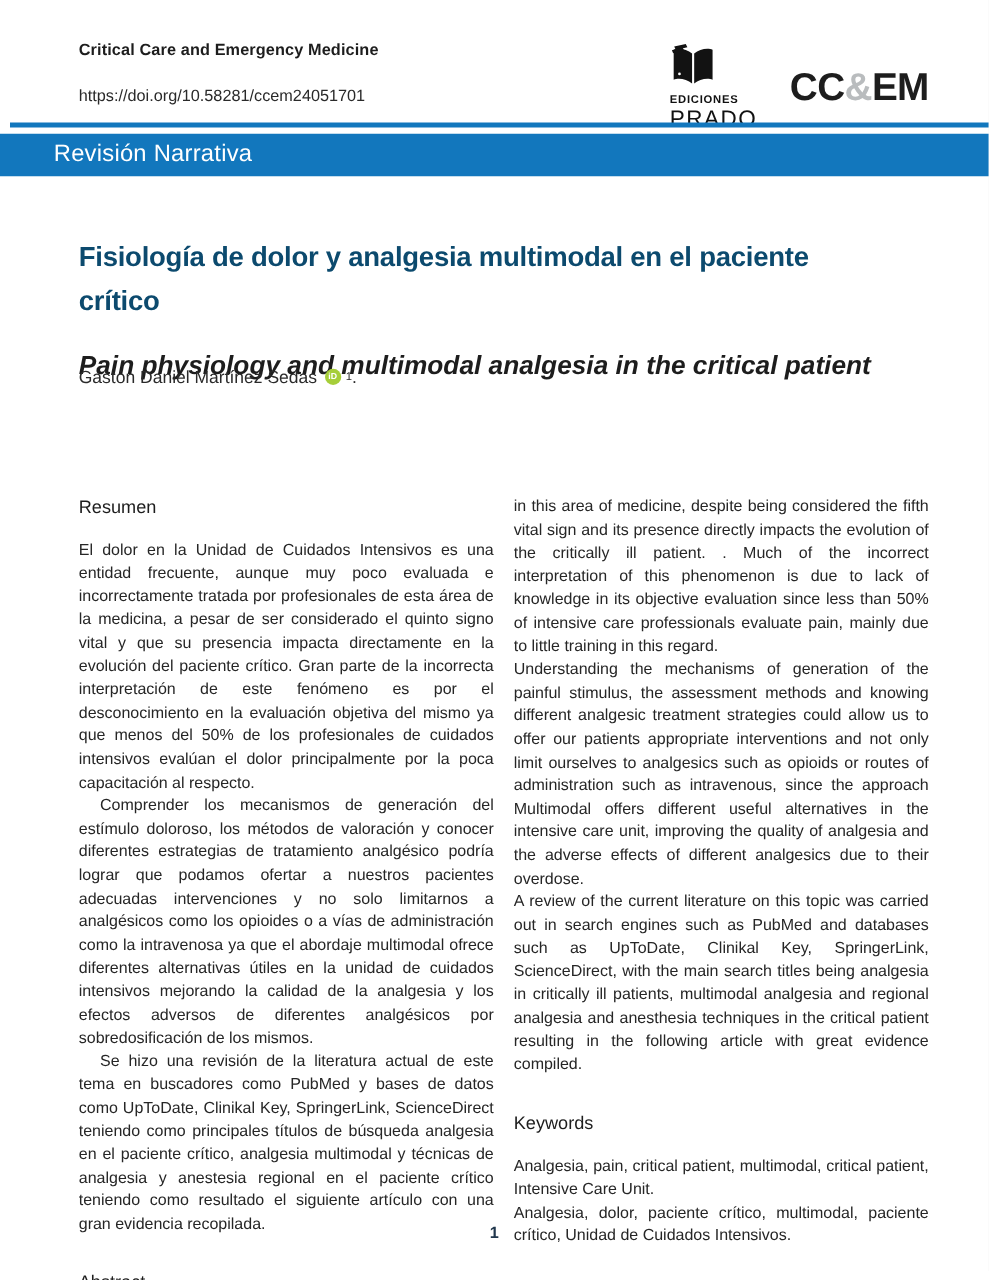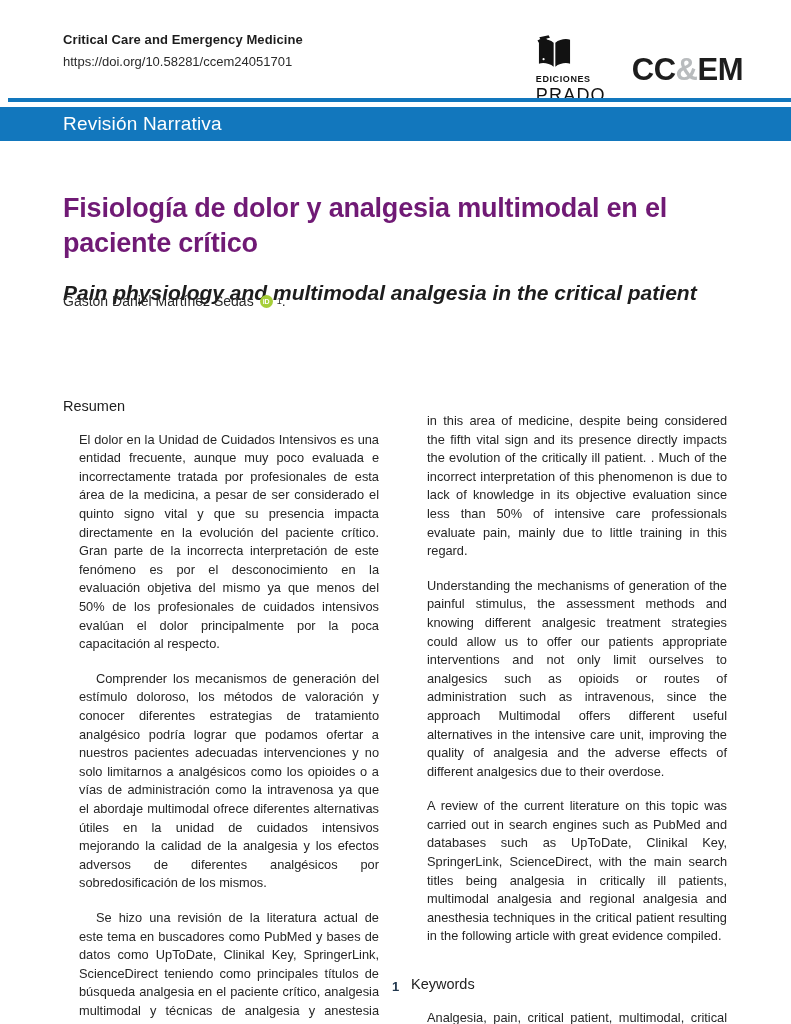--- a/index.html
+++ b/index.html
@@ -12,42 +12,42 @@
   }
   .page{
     position:relative;width:791px;height:1024px;background:#ffffff;overflow:hidden;
   }
   
   .header{
     position:absolute;top:33px;left:63px;right:48px;
     display:flex;justify-content:space-between;align-items:flex-start;
   }
   .journal-meta{line-height:1;}
-  .journal-name{font-size:13px;font-weight:bold;letter-spacing:.1px;margin-bottom:9px;color:#1d1d1d;}
+  .journal-name{font-size:13px;font-weight:bold;letter-spacing:.1px;margin-bottom:24px;color:#1d1d1d;}
   .journal-doi{font-size:13px;color:#2a2a2a;}
   .brand{display:flex;align-items:center;gap:26px;margin-top:2px;}
   .prado{display:flex;gap:6px;flex-direction:column;}
   .prado svg{display:block;}
   .prado-text{display:flex;flex-direction:column;line-height:1;color:#111;}
   .prado-top{font-size:9px;font-weight:bold;letter-spacing:.6px;margin-bottom:2px;}
   .prado-bottom{font-size:18px;font-weight:normal;letter-spacing:1.2px;}
   .ccem{font-size:31px;font-weight:bold;letter-spacing:-.5px;color:#1d1d1d;line-height:1;}
   .ccem .amp{color:var(--amp-gray,#b9bcbe);}
   
   .banner-thin{position:absolute;top:98px;left:8px;right:0;height:4px;background:var(--banner-blue,#1277bd);}
   .banner{
     position:absolute;top:107px;left:0;width:791px;height:34px;
     background:var(--banner-blue,#1277bd);
-    display:flex;align-items:center;box-sizing:border-box;padding-left:63px;
+    display:flex;align-items:center;box-sizing:border-box;padding-left:43px;
   }
   .banner-label{color:#ffffff;font-size:19px;letter-spacing:.2px;}
   
   .title{
     position:absolute;top:173px;left:63px;width:640px;
-    font-size:27px;font-weight:bold;line-height:35px;color:#701a75;letter-spacing:-.2px;
+    font-size:22px;font-weight:bold;line-height:35px;color:#0c4a6e;letter-spacing:-.2px;
   }
   .subtitle{
     position:absolute;top:264px;left:63px;width:660px;
     font-size:21px;font-weight:bold;font-style:italic;color:#1d1d1d;
   }
   .author-line{
     position:absolute;top:293px;left:63px;
     font-size:14px;color:#2a2a2a;display:flex;align-items:center;
   }
   .orcid-icon{
@@ -69,21 +69,21 @@
     display:flex;gap:16px;
   }
   .col{width:332px;}
   .body-heading{
     font-size:14.5px;font-weight:normal;color:#1d1d1d;
     margin:30px 0 16px 0;line-height:1.15;
   }
   .col .body-heading:first-child{margin-top:2px;}
   .paragraph{
     font-size:12.8px;line-height:18.6px;text-align:justify;
-    margin:16px;color:#262626;
+    margin:0;color:#262626;
   }
   .paragraph.indent{text-indent:17px;}
   
   .footer{
     position:absolute;top:977px;left:0;width:791px;text-align:center;
   }
   .page-number{font-size:13px;font-weight:bold;color:var(--page-number-navy,#21374d);}
 </style>
 </head>
 <body>

